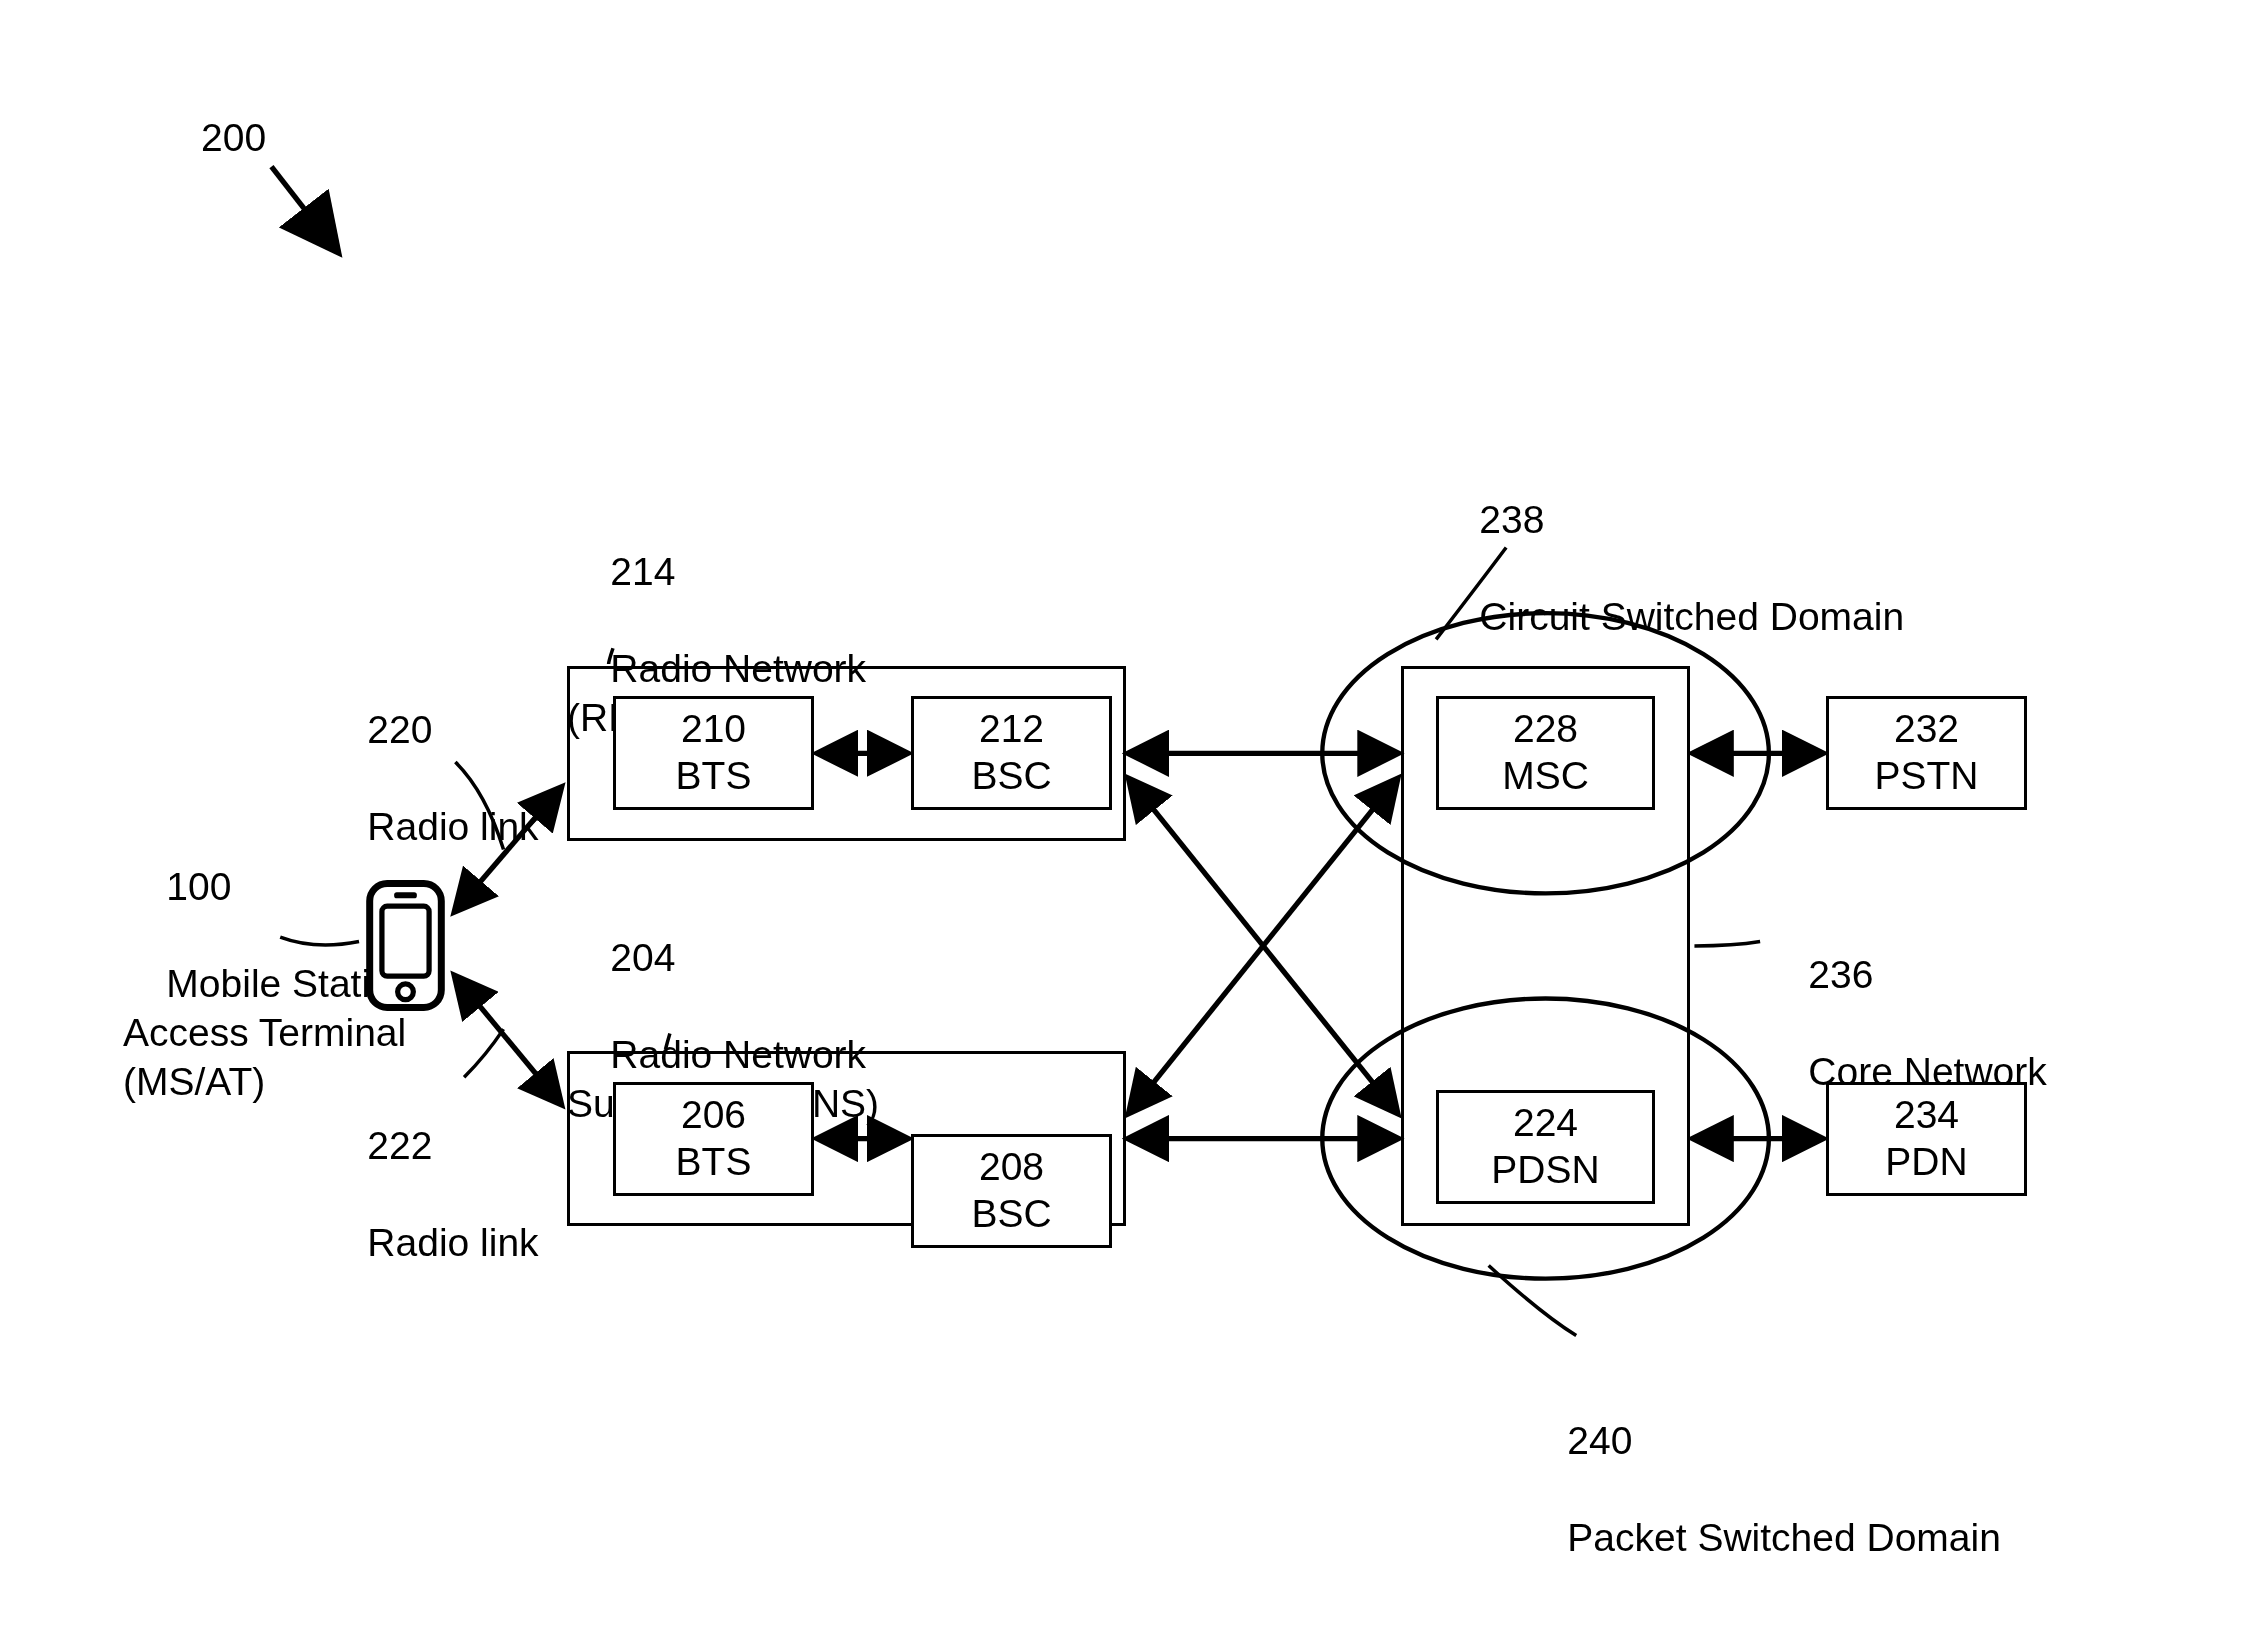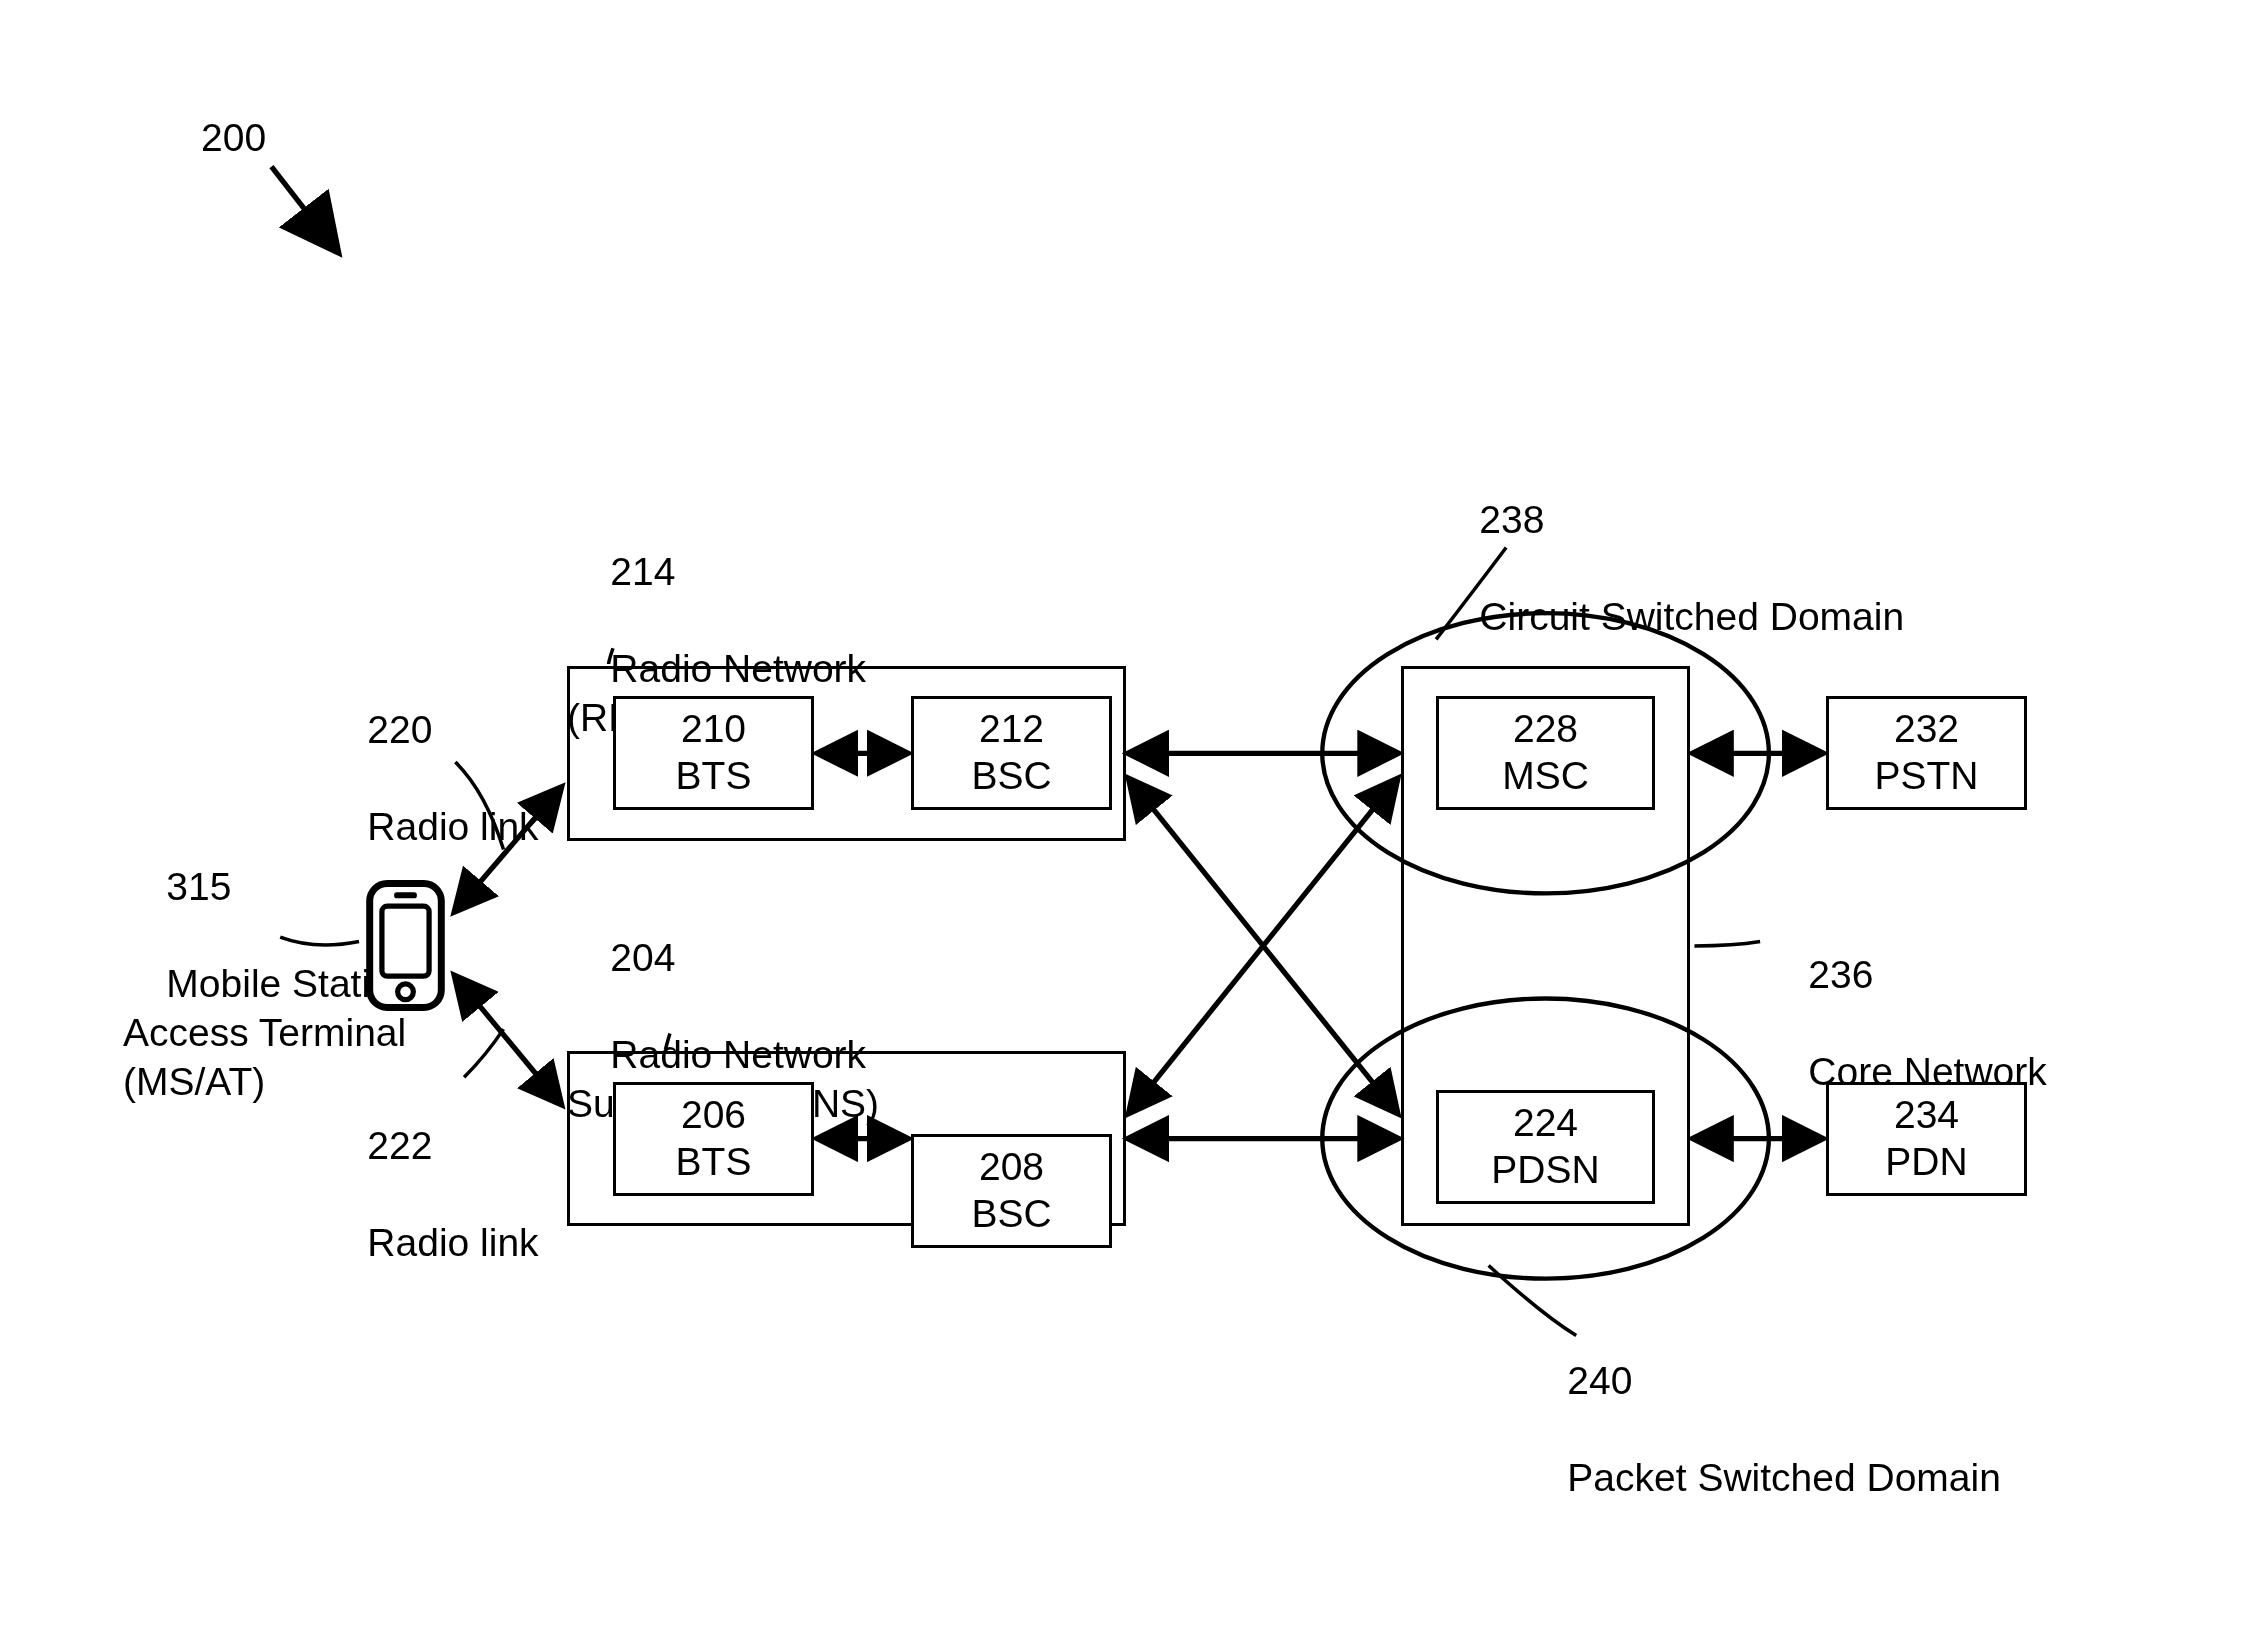--- a/index.html
+++ b/index.html
@@ -54,21 +54,21 @@
   }
 </style>
 </head>
 <body>
 
 <div class="canvas">
 
   <div class="label" style="left:201px; top:114px;">200</div>
 
   <div class="label" style="left:123px; top:814px;">
-    <span>315</span><br>
+    <span>100</span><br>
     <span>Mobile Station/
 Access Terminal
 (MS/AT)</span>
   </div>
 
   <div class="label" style="left:324px; top:657px;">
     <span>220</span><br>
     <span>Radio link</span>
   </div>
 
@@ -92,21 +92,21 @@
   <div class="label" style="left:1765px; top:902px;">
     <span>236</span><br>
     <span>Core Network</span>
   </div>
 
   <div class="label" style="left:1436px; top:447px;">
     <span>238</span><br>
     <span>Circuit Switched Domain</span>
   </div>
 
-  <div class="label" style="left:1524px; top:1308px;">
+  <div class="label" style="left:1524px; top:1368px;">
     <span>240</span><br>
     <span>Packet Switched Domain</span>
   </div>
 
   <div class="phone" style="left:366px; top:880px;">
     <svg viewBox="0 0 90 150" width="79" height="131">
       <rect x="4" y="4" width="82" height="142" rx="20" ry="20" fill="#fff" stroke="#000" stroke-width="8"></rect>
       <rect x="18" y="30" width="54" height="80" rx="6" ry="6" fill="#fff" stroke="#000" stroke-width="6"></rect>
       <rect x="32" y="14" width="26" height="7" rx="3" fill="#000"></rect>
       <circle cx="45" cy="128" r="9" fill="none" stroke="#000" stroke-width="6"></circle>

